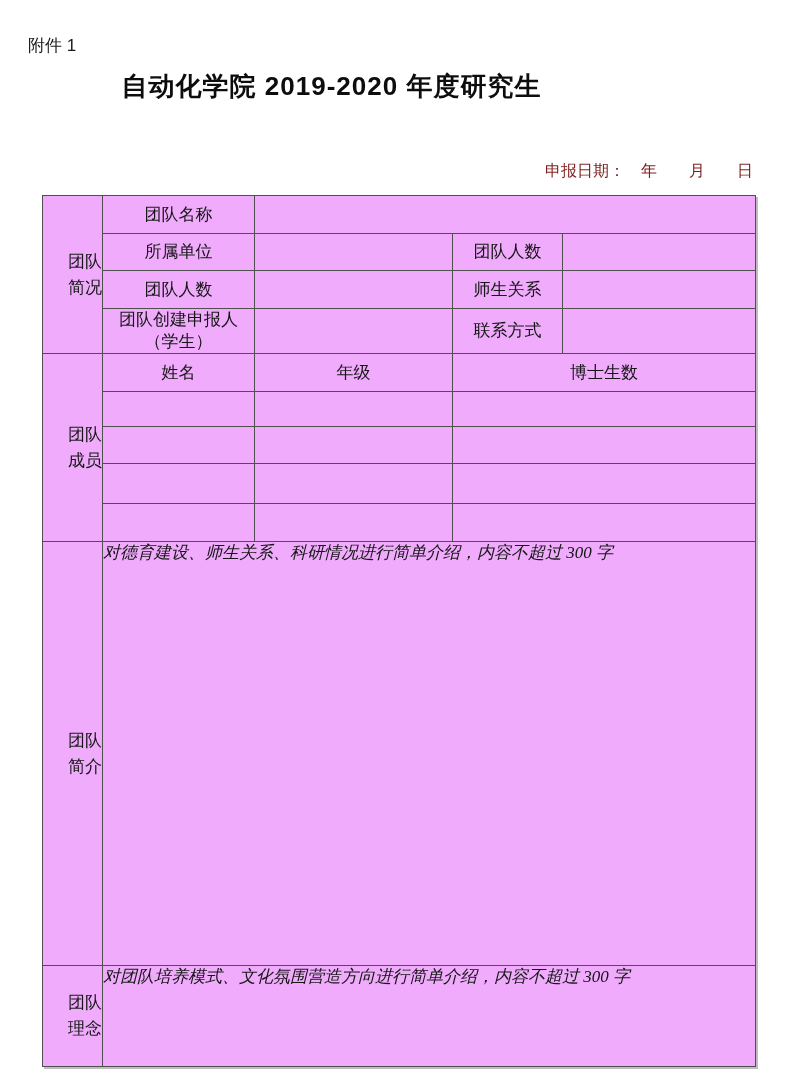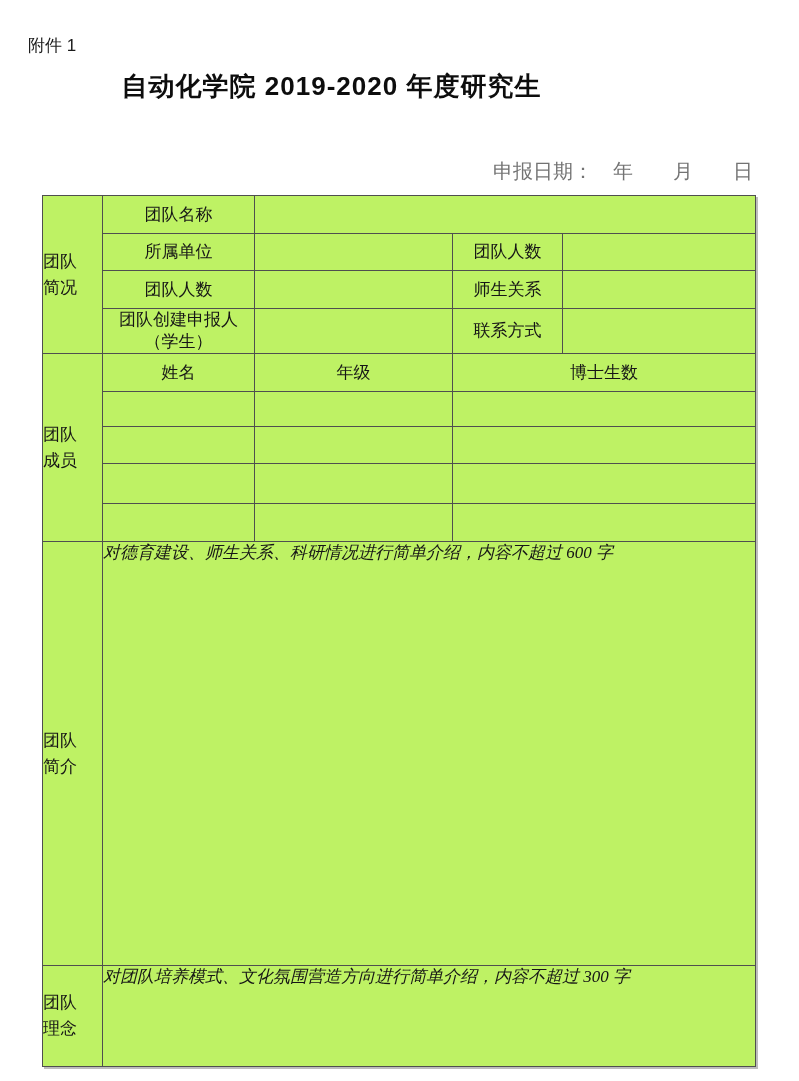--- a/index.html
+++ b/index.html
@@ -39,46 +39,46 @@
     letter-spacing: 1px;
   }
   .title-line1 { top: 70px; }
   .title-line2 { top: 116px; }
   .date-line {
     position: absolute;
     left: 42px;
     top: 161px;
     width: 711px;
     text-align: right;
-    font-size: 20px;
+    font-size: 16px;
     line-height: 20px;
-    color: #737373;
+    color: #7f1d1d;
     padding-right: 2px;
   }
   table.form {
     position: absolute;
     left: 42px;
     top: 195px;
     width: 713px;
     border-collapse: collapse;
     table-layout: fixed;
     border: 1px solid #5a5a5a;
     box-shadow: 2px 2px 0 #bdbdbd;
     background: #ffffff;
   }
   table.form td {
     border: 1px solid #4f4f4f;
     padding: 0;
     font-size: 17px;
     color: #161616;
-    background: #bef264;
+    background: #f0abfc;
     overflow: hidden;
   }
   td.section-label {
-    text-align: left;
+    text-align: right;
     vertical-align: middle;
     white-space: pre-line;
     line-height: 26px;
     font-size: 17px;
   }
   td.lbl {
     text-align: center;
     vertical-align: middle;
     white-space: pre-line;
     line-height: 22px;
@@ -168,21 +168,21 @@
       </tr>
       <tr style="height:38px">
         <td class="blank"></td>
         <td class="blank"></td>
         <td class="blank" colspan="2"></td>
       </tr>
 
       <tr style="height:424px">
         <td class="section-label">团队
 简介</td>
-        <td class="note-cell" colspan="4">对德育建设、师生关系、科研情况进行简单介绍，内容不超过 600 字</td>
+        <td class="note-cell" colspan="4">对德育建设、师生关系、科研情况进行简单介绍，内容不超过 300 字</td>
       </tr>
 
       <tr style="height:101px">
         <td class="section-label">团队
 理念</td>
         <td class="note-cell" colspan="4">对团队培养模式、文化氛围营造方向进行简单介绍，内容不超过 300 字</td>
       </tr>
     </tbody>
   </table>
 </div>

